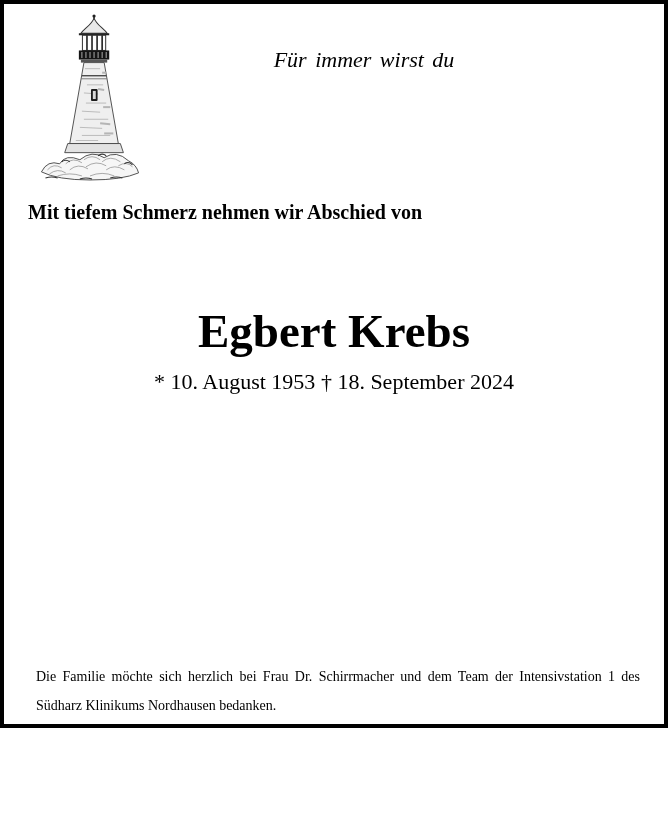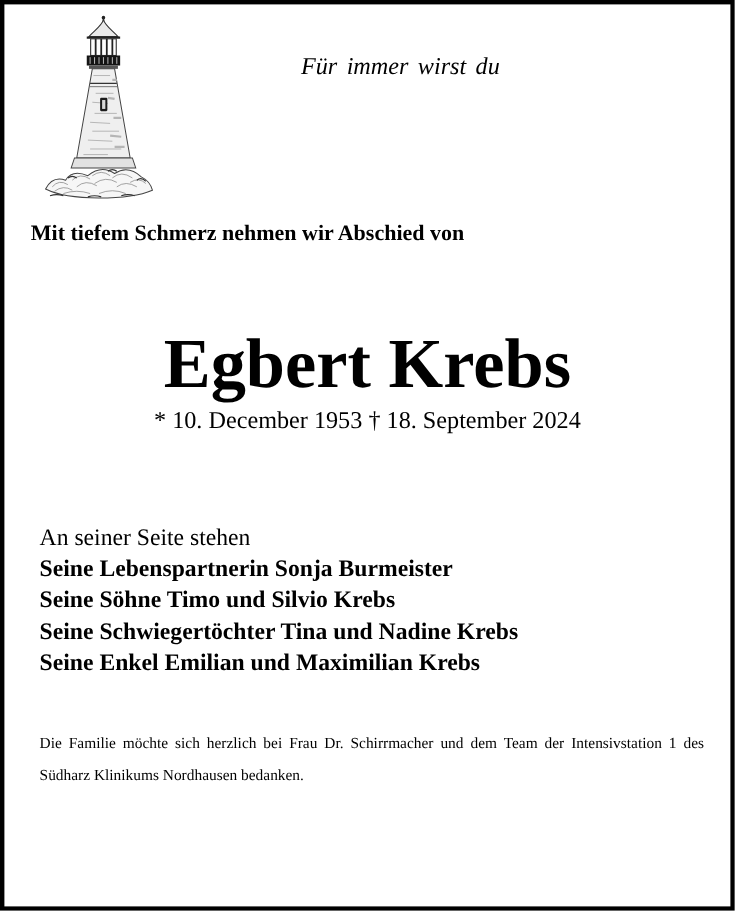--- a/index.html
+++ b/index.html
@@ -1,19 +1,19 @@
 <!DOCTYPE html>
 <html><head>
 <meta charset="utf-8">
 <style>
   html, body { margin: 0; padding: 0; background: #ffffff; }
   .page {
     position: relative;
     width: 668px;
-    height: 828px;
+    height: 728px;
     box-sizing: border-box;
     background: #ffffff;
     border: 4px solid #000000;
     font-family: "Liberation Serif", "DejaVu Serif", serif;
     color: #000000;
     overflow: hidden;
   }
   .lighthouse {
     position: absolute;
     left: 34px;
@@ -38,21 +38,21 @@
     left: 24px;
     font-size: 20px;
     font-weight: bold;
   }
   .name {
     position: absolute;
     top: 299px;
     left: 0;
     right: 0;
     text-align: center;
-    font-size: 64px;
+    font-size: 47px;
     font-weight: bold;
     line-height: 56px;
   }
   .dates {
     position: absolute;
     top: 365px;
     left: 0;
     right: 0;
     text-align: center;
     font-size: 22px;
@@ -169,28 +169,21 @@
 
   <div class="quote">
     <div>Für immer wirst du</div>
   </div>
 
   <div class="intro">Mit tiefem Schmerz nehmen wir Abschied von</div>
 
   <div class="name">Egbert Krebs</div>
 
   <div class="dates">
-    <span class="birth-date">* 10. December 1953</span>
+    <span class="birth-date">* 10. August 1953</span>
     <span class="death-date">† 18. September 2024</span>
   </div>
 
-  <div class="family">
-    <div>An seiner Seite stehen</div>
-    <div class="bold-line">Seine Lebenspartnerin Sonja Burmeister</div>
-    <div class="bold-line">Seine Söhne Timo und Silvio Krebs</div>
-    <div class="bold-line">Seine Schwiegertöchter Tina und Nadine Krebs</div>
-    <div class="bold-line">Seine Enkel Emilian und Maximilian Krebs</div>
-  </div>
 
   <div class="thanks">Die Familie möchte sich herzlich bei Frau Dr. Schirrmacher und dem Team der Intensivstation 1 des Südharz Klinikums Nordhausen bedanken.</div>
 
 
 </div>
 
 </body></html>

